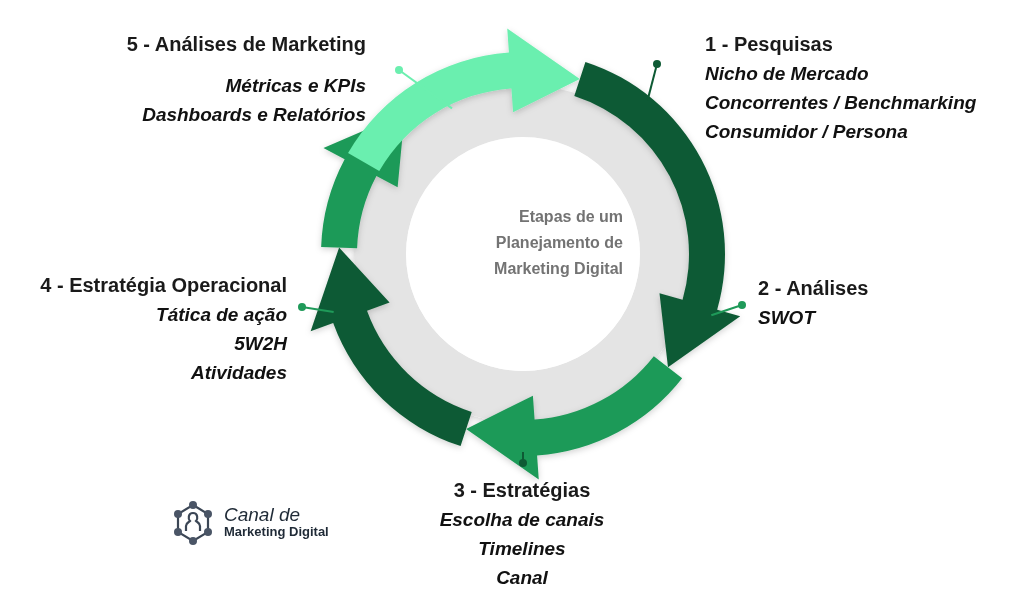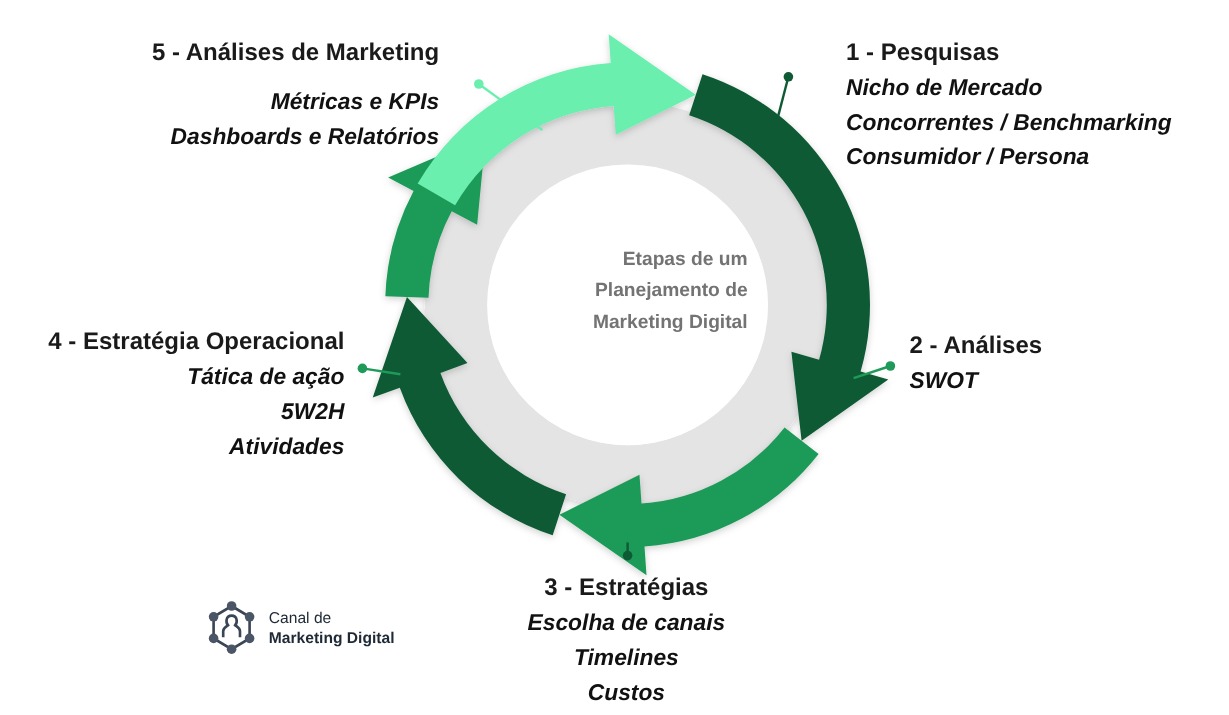--- a/index.html
+++ b/index.html
@@ -14,21 +14,21 @@
   .label-block .title { font-size: 20px; font-weight: 700; color: #1a1a1a; display: block; }
   .label-block .item { font-size: 19px; font-weight: 700; font-style: italic; color: #111; display: block; }
   .right { text-align: left; }
   .left { text-align: right; }
   .center-text {
     position: absolute; left: 423px; top: 204px; width: 200px;
     text-align: right; font-size: 16px; font-weight: 700; line-height: 26px; color: #737373;
   }
   .logo { position: absolute; left: 170px; top: 500px; display: flex; align-items: center; }
   .logo-text { margin-left: 8px; line-height: 17px; color: #1f2a36; }
-  .logo-text .l1 { font-size: 13px; display: block; }
+  .logo-text .l1 { font-size: 19px; display: block; font-style: italic; }
   .logo-text .l2 { font-size: 13px; font-weight: 700; display: block; }
 </style>
 </head>
 <body>
 
 <svg id="diagram" width="1024" height="596" viewBox="0 0 1024 596">
   <defs>
     <filter id="shadow" x="-20%" y="-20%" width="140%" height="140%">
       <feDropShadow dx="0" dy="2" stdDeviation="3" flood-color="#000" flood-opacity="0.18"></feDropShadow>
     </filter>
@@ -72,21 +72,21 @@
 
 <div class="label-block right" style="left:758px; top:274px;">
   <span class="title">2 - Análises</span>
   <span class="item">SWOT</span>
 </div>
 
 <div class="label-block" style="left:402px; top:476px; width:240px; text-align:center;">
   <span class="title">3 - Estratégias</span>
   <span class="item">Escolha de canais</span>
   <span class="item">Timelines</span>
-  <span class="item">Custos</span>
+  <span class="item">Canal</span>
 </div>
 
 <div class="label-block left" style="left:0px; top:271px; width:287px;">
   <span class="title">4 - Estratégia Operacional</span>
   <span class="item">Tática de ação</span>
   <span class="item">5W2H</span>
   <span class="item">Atividades</span>
 </div>
 
 <div class="label-block left" style="left:60px; top:30px; width:306px;">

